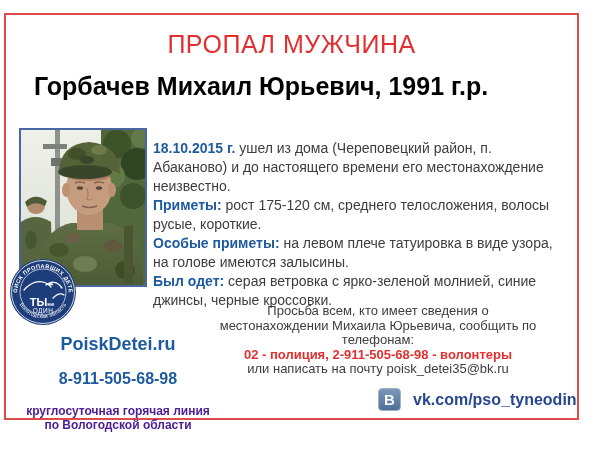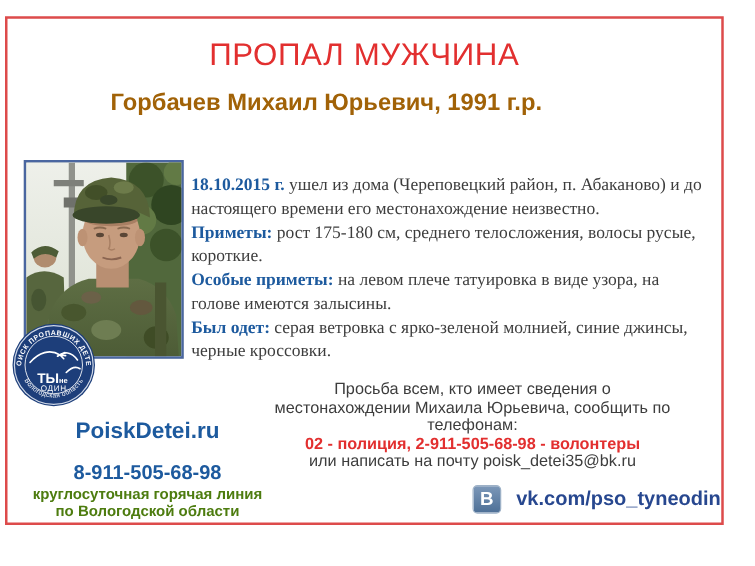--- a/index.html
+++ b/index.html
@@ -10,47 +10,47 @@
   .frame{
     position:absolute;left:4px;top:13px;width:571px;height:403px;
     border:2px solid #dd4b4b;background:#ffffff;
   }
   .title{
     position:absolute;top:15px;left:0;right:0;text-align:center;
     color:#e22f2f;font-size:25px;font-weight:400;letter-spacing:0.5px;
   }
   .name{
     position:absolute;top:57px;left:0;right:61px;text-align:center;
-    color:#a16207;font-size:19px;font-weight:700;
+    color:#000000;font-size:25px;font-weight:700;
   }
   .photo{
     position:absolute;left:13px;top:113px;width:124px;height:155px;
     border:2px solid #4a66a0;background:#dfe3d8;
   }
   .photo svg{display:block;}
   .logo{
     position:absolute;left:3px;top:243px;width:68px;height:68px;
   }
   .details{
     position:absolute;left:147px;top:124px;width:415px;
     font-size:14px;line-height:19px;color:#3d3d3d;
   }
-  .details p{margin:0;font-family:Liberation Serif, serif;}
+  .details p{margin:0;}
   .details .lbl{color:#1d5a9e;font-weight:700;}
   .appeal{
     position:absolute;left:207px;top:289px;width:330px;text-align:center;
     font-size:13px;line-height:14.5px;color:#3d3d3d;
   }
   .appeal .phones{color:#e22f2f;font-weight:700;}
   .org{
     position:absolute;left:0;top:319px;width:224px;text-align:center;
   }
   .org .site{color:#1d5a9e;font-size:18px;font-weight:700;}
   .org .phone{color:#1d5a9e;font-size:16px;font-weight:700;margin-top:15px;}
-  .org .caption{color:#4d7c0f;font-size:12px;font-weight:700;line-height:14px;margin-top:0;padding:0 14px;}
+  .org .caption{color:#4c1d95;font-size:12px;font-weight:700;line-height:14px;margin-top:16px;padding:0 14px;}
   .vk-row{
     position:absolute;left:372px;top:373px;display:flex;align-items:center;gap:12px;
   }
   .vk-badge{
     width:23px;height:23px;border-radius:4px;
     background:linear-gradient(180deg,#7b97b8,#4e7097);
     border:1px solid #9db1c7;box-sizing:border-box;
     color:#ffffff;font-weight:700;font-size:15px;line-height:21px;text-align:center;
   }
   .vk-handle{color:#27478f;font-size:16px;font-weight:700;}
@@ -144,21 +144,21 @@
         <path d="M53,30 C48,23 42,23 37,27"></path>
         <path d="M44,40 C48,36 52,35 55,37"></path>
       </g>
       <text x="33" y="48" text-anchor="middle" fill="#ffffff" font-weight="700" font-size="11"><tspan>ТЫ</tspan><tspan font-size="6">не</tspan></text>
       <text x="34" y="55" text-anchor="middle" fill="#ffffff" font-size="6.5" letter-spacing="0.5">ОДИН</text>
     </svg>
   </div>
 
   <div class="details">
     <p><span class="lbl">18.10.2015 г.</span><span> ушел из дома (Череповецкий район, п. Абаканово) и до настоящего времени его местонахождение неизвестно.</span></p>
-    <p><span class="lbl">Приметы:</span><span> рост 175-180 см, среднего телосложения, волосы русые, короткие.</span></p>
+    <p><span class="lbl">Приметы:</span><span> рост 175-120 см, среднего телосложения, волосы русые, короткие.</span></p>
     <p><span class="lbl">Особые приметы:</span><span> на левом плече татуировка в виде узора, на голове имеются залысины.</span></p>
     <p><span class="lbl">Был одет:</span><span> серая ветровка с ярко-зеленой молнией, синие джинсы, черные кроссовки.</span></p>
   </div>
 
   <div class="appeal">
     <div>Просьба всем, кто имеет сведения о местонахождении Михаила Юрьевича, сообщить по телефонам:</div>
     <div class="phones">02 - полиция, 2-911-505-68-98 - волонтеры</div>
     <div>или написать на почту poisk_detei35@bk.ru</div>
   </div>
 

